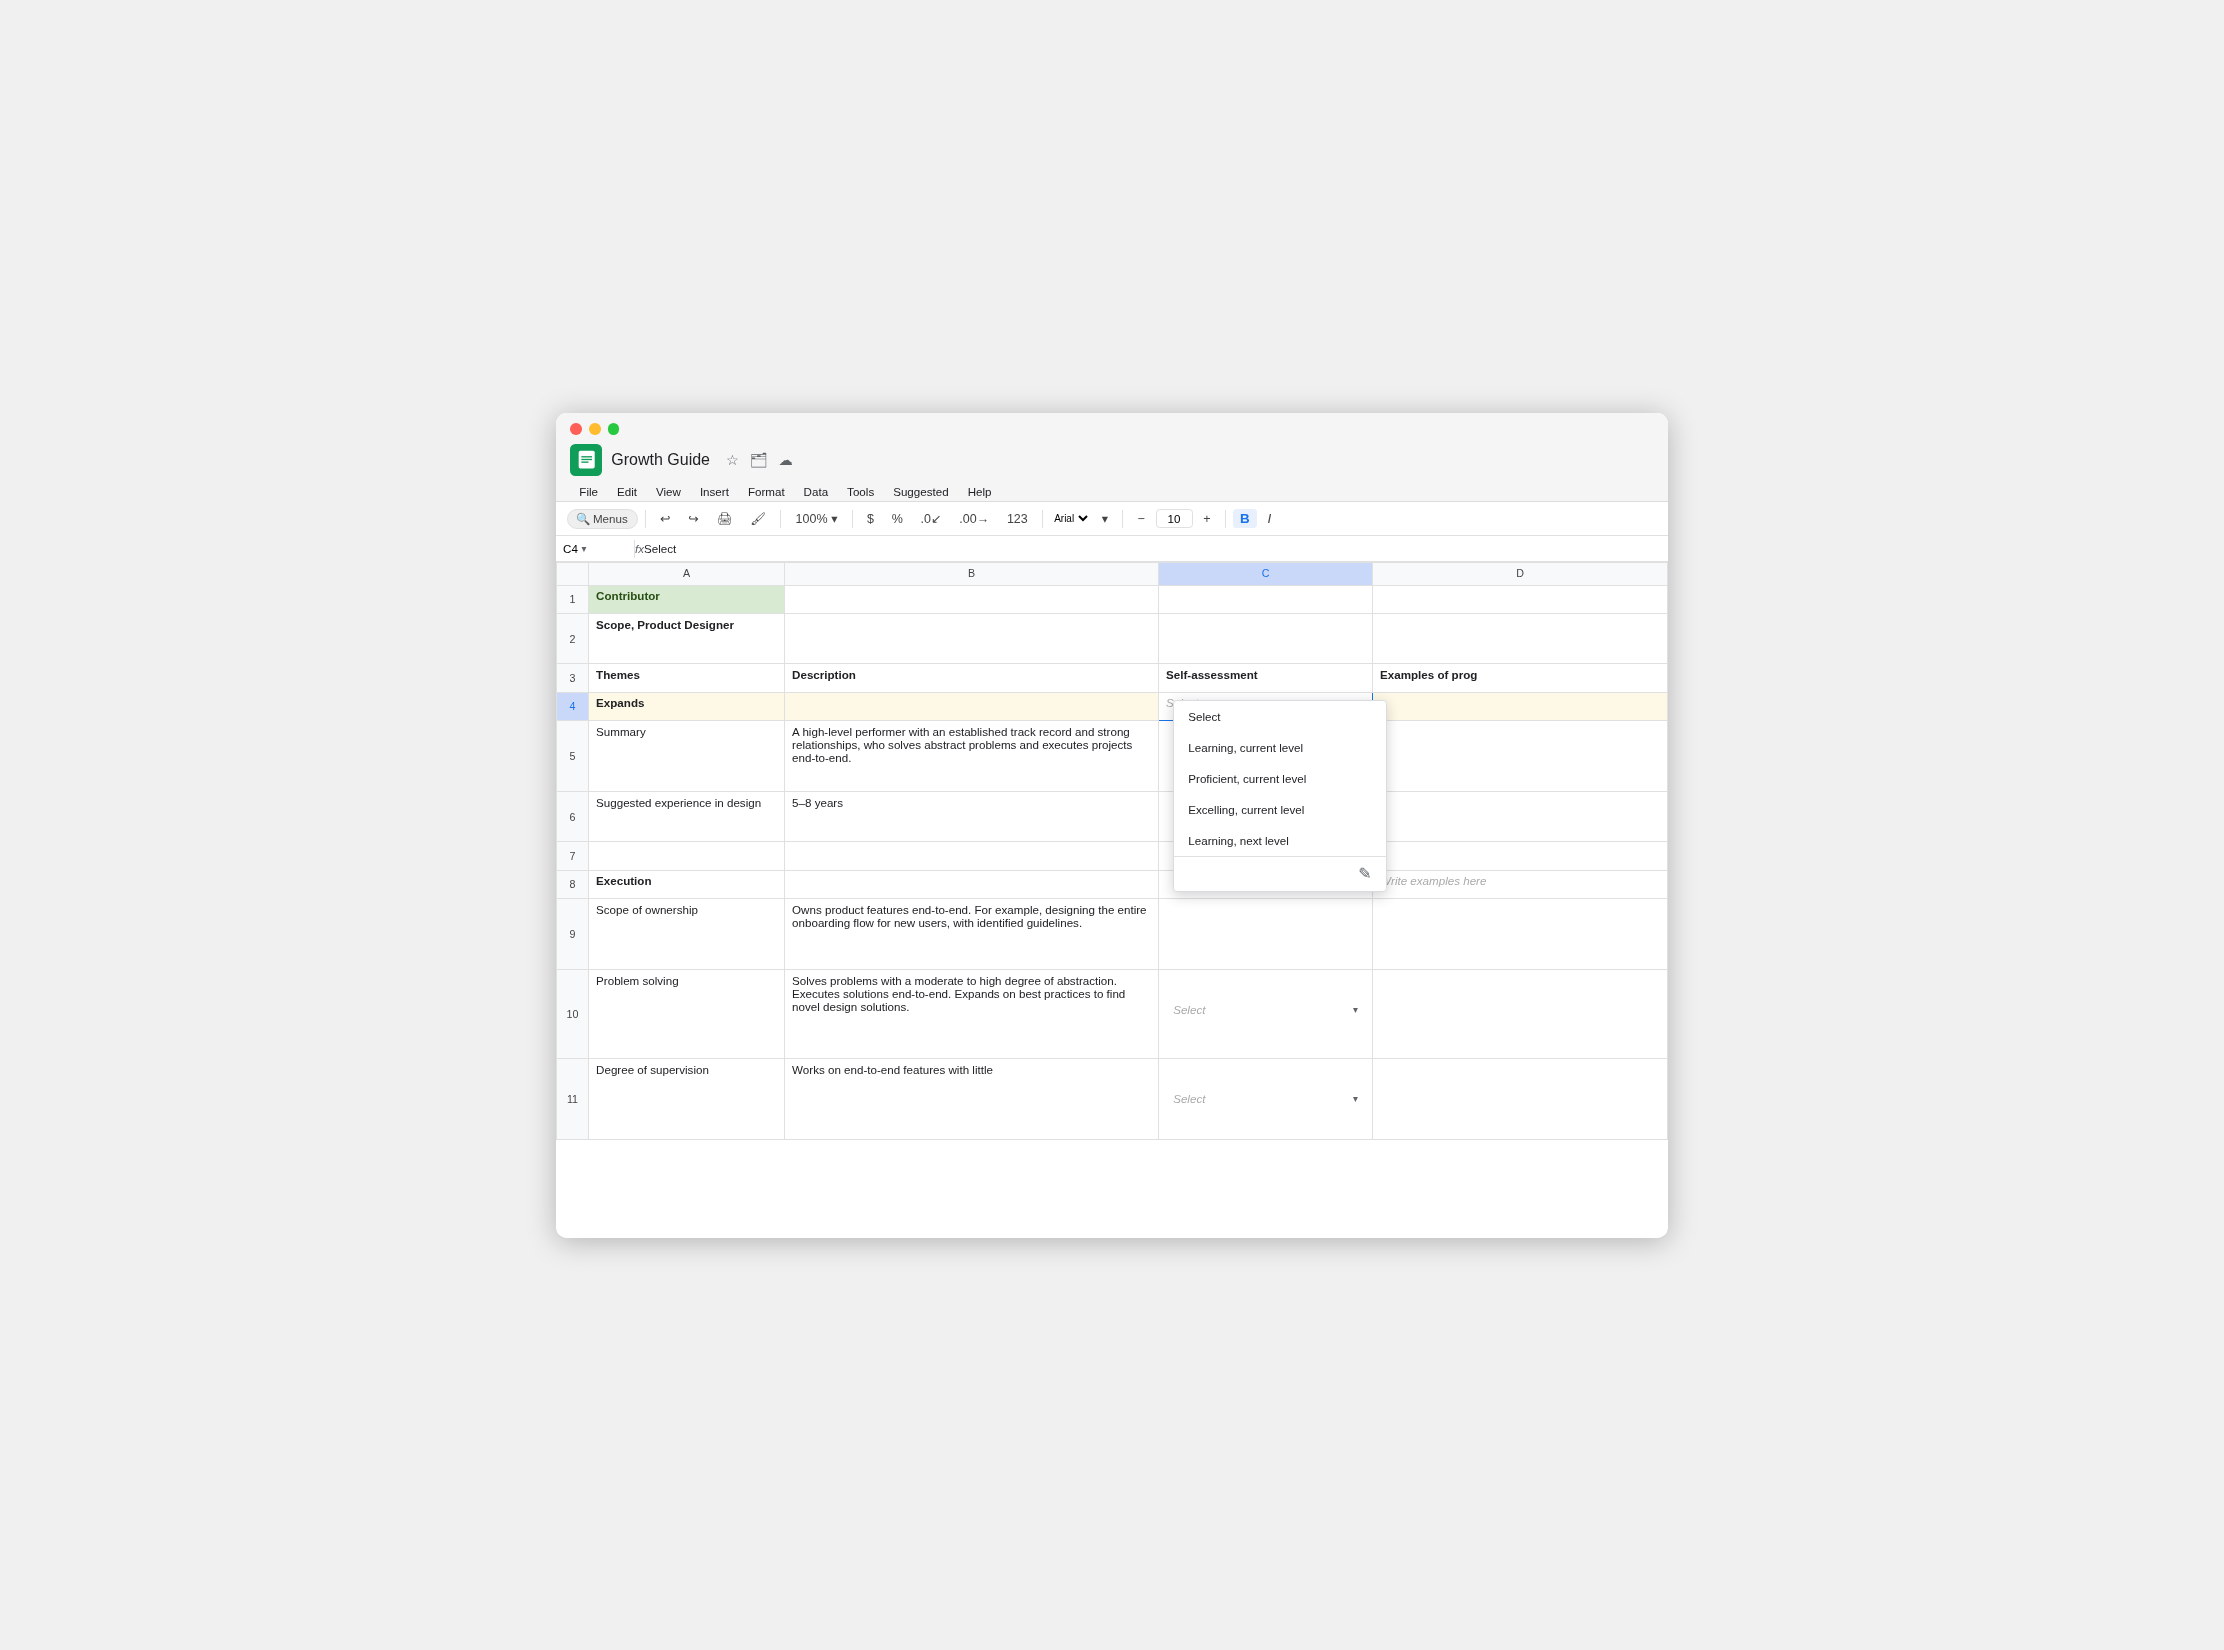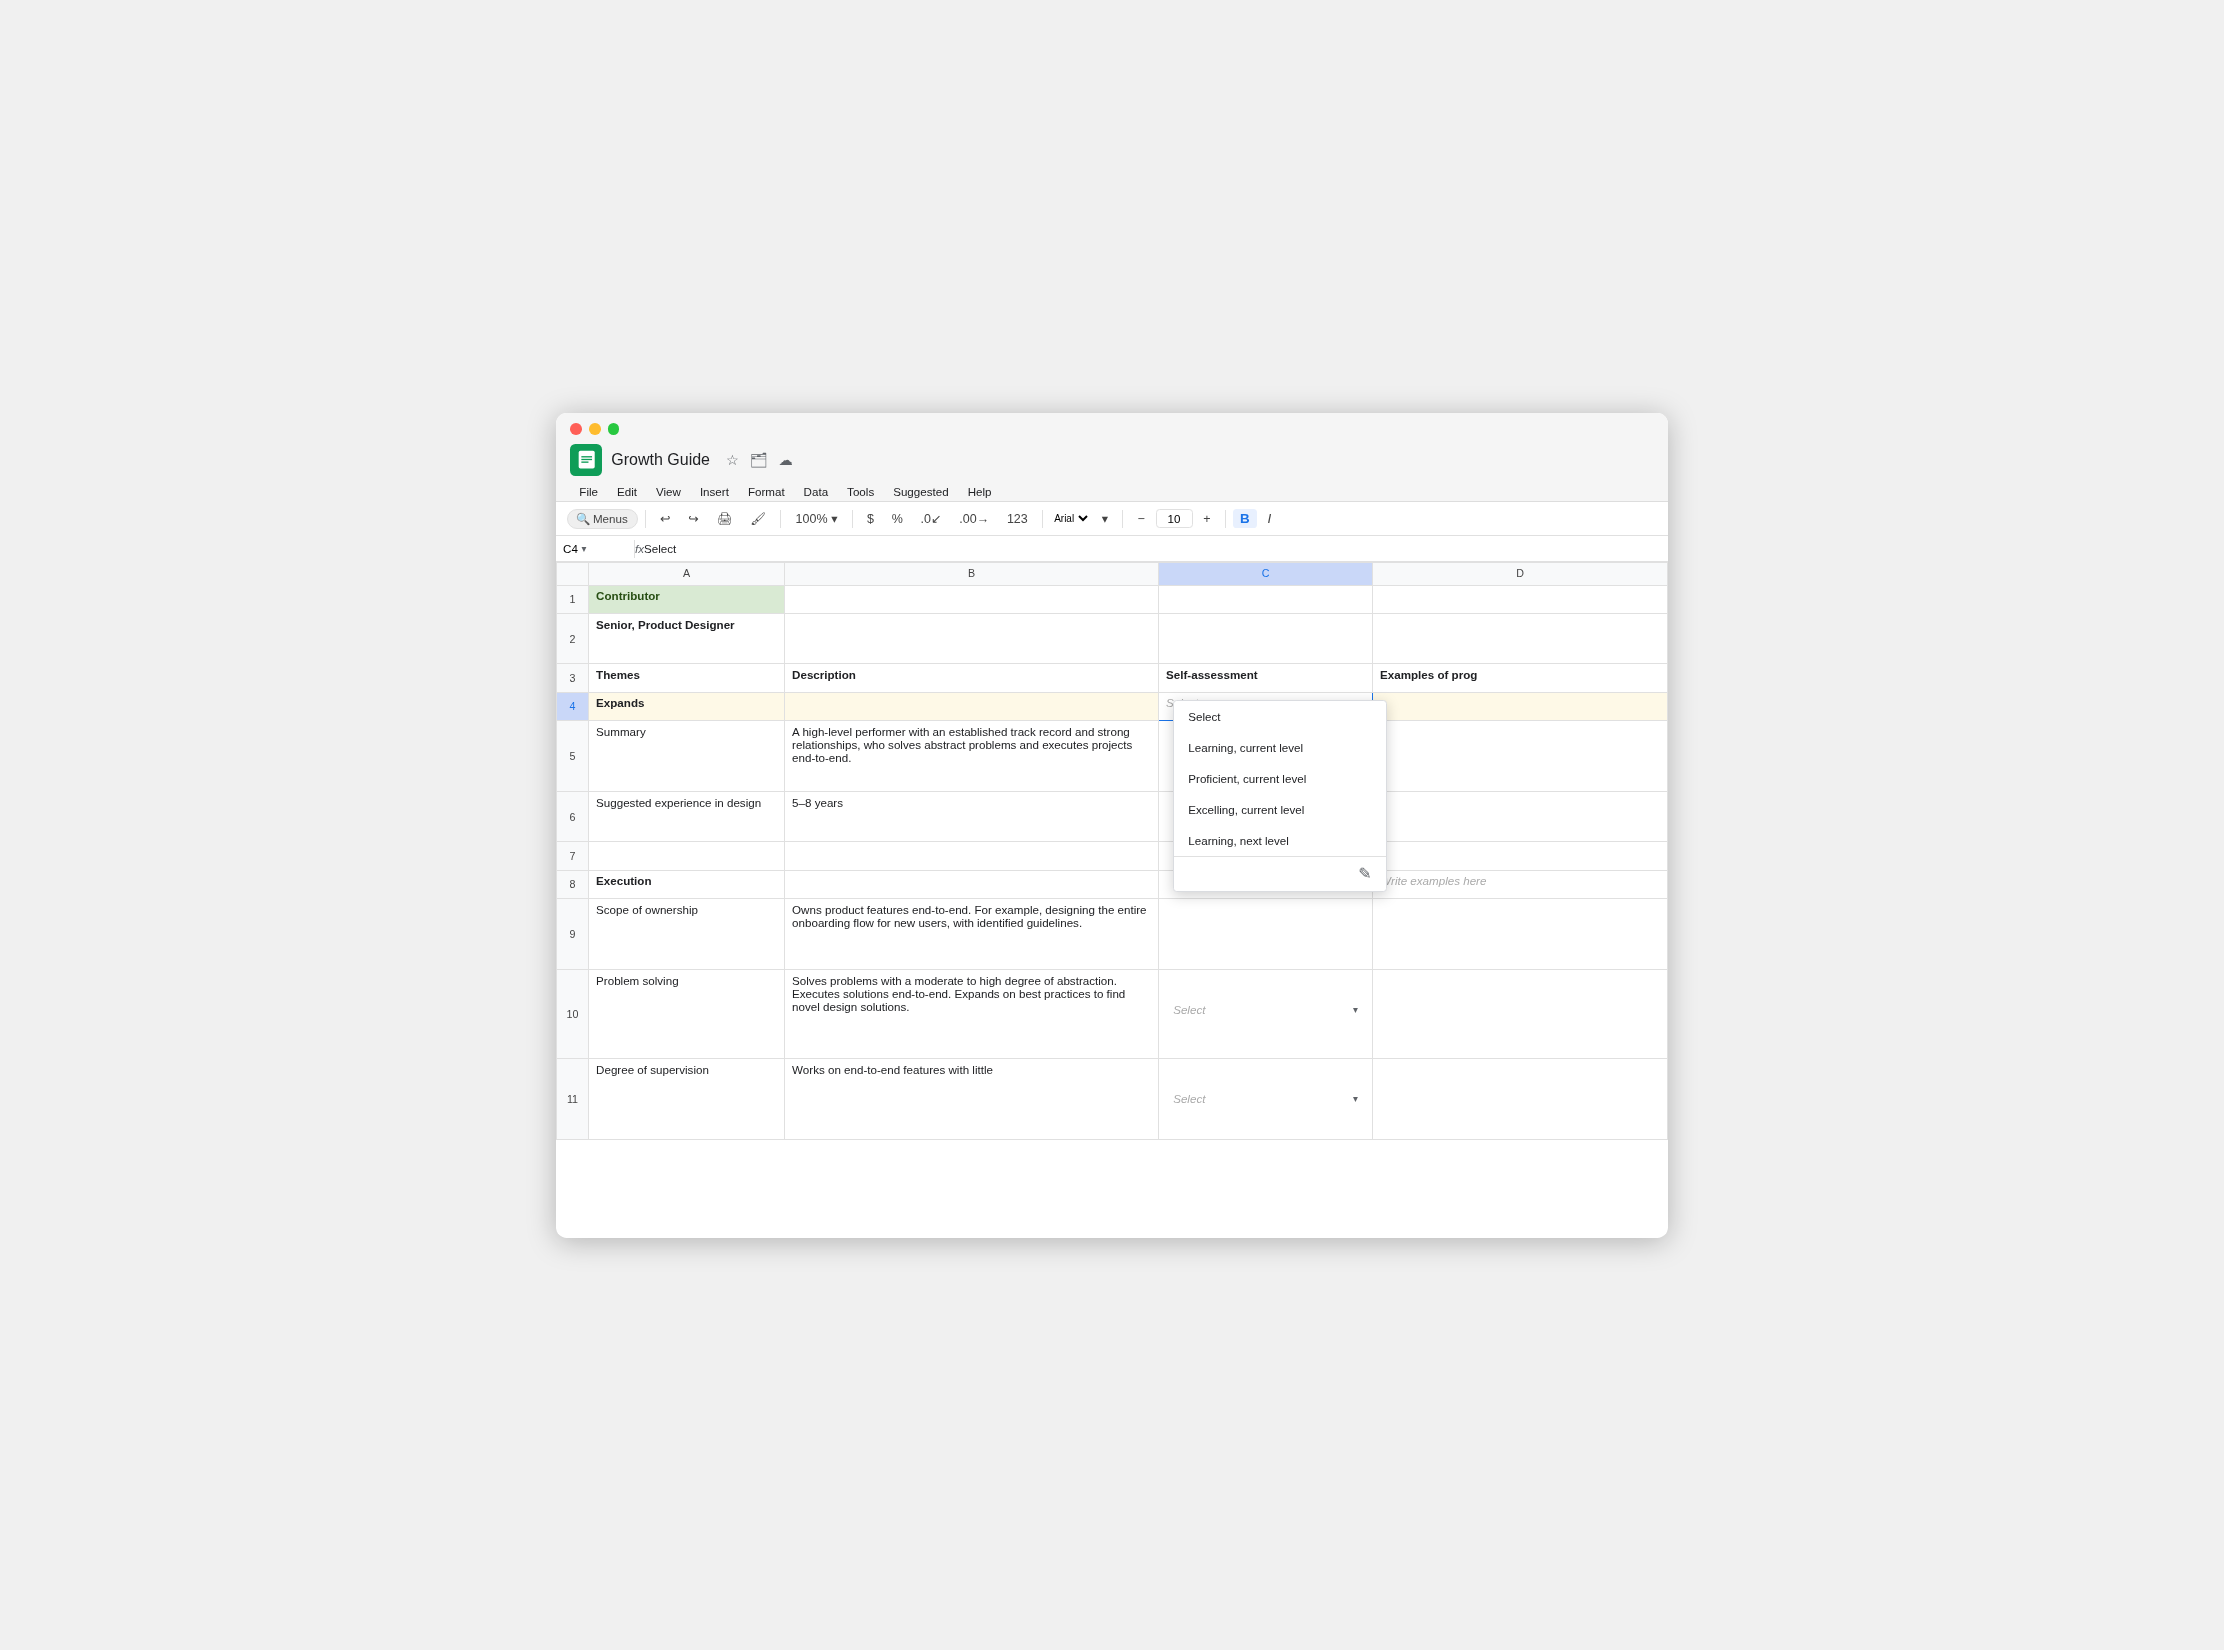--- a/index.html
+++ b/index.html
@@ -440,21 +440,21 @@
         <tr class="row-h">
           <td class="row-header">1</td>
           <td class="cell cell-contributor">Contributor</td>
           <td class="cell"></td>
           <td class="cell"></td>
           <td class="cell"></td>
         </tr>
 
         <tr class="row-medium">
           <td class="row-header">2</td>
-          <td class="cell" style="font-weight:bold;">Senior, Product Designer</td>
+          <td class="cell" style="font-weight:bold;">Scope, Product Designer</td>
           <td class="cell"></td>
           <td class="cell"></td>
           <td class="cell"></td>
         </tr>
 
         <tr class="row-h">
           <td class="row-header">3</td>
           <td class="cell cell-header">Themes</td>
           <td class="cell cell-header">Description</td>
           <td class="cell cell-header">Self-assessment</td>

